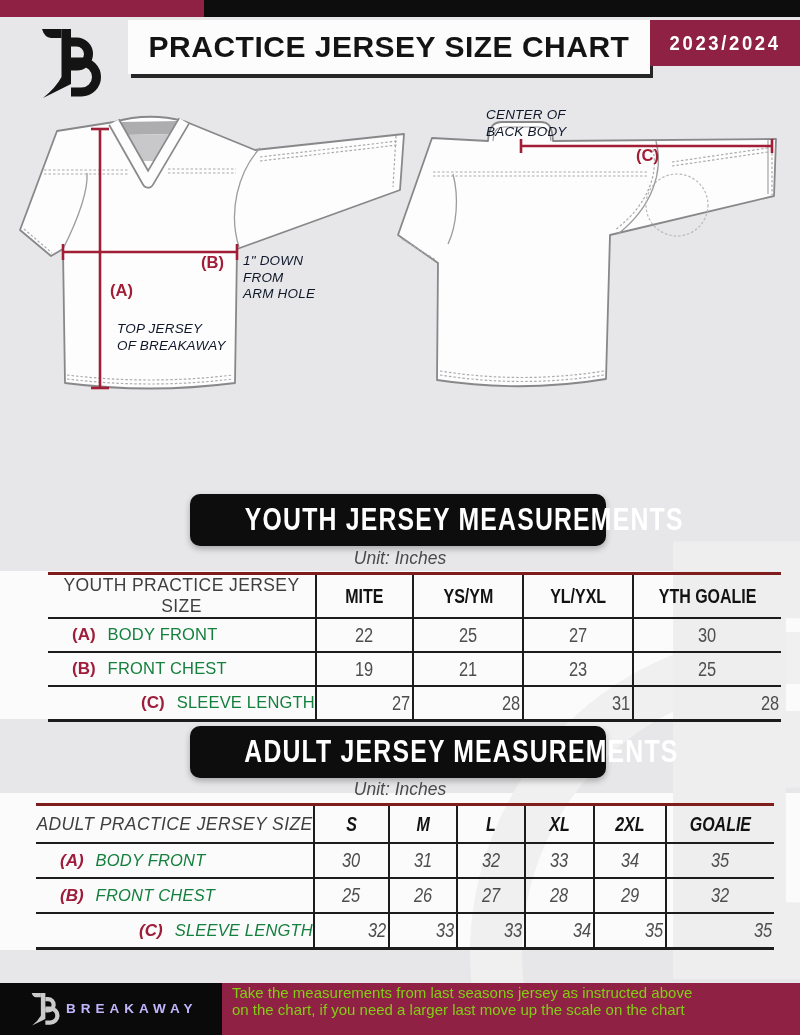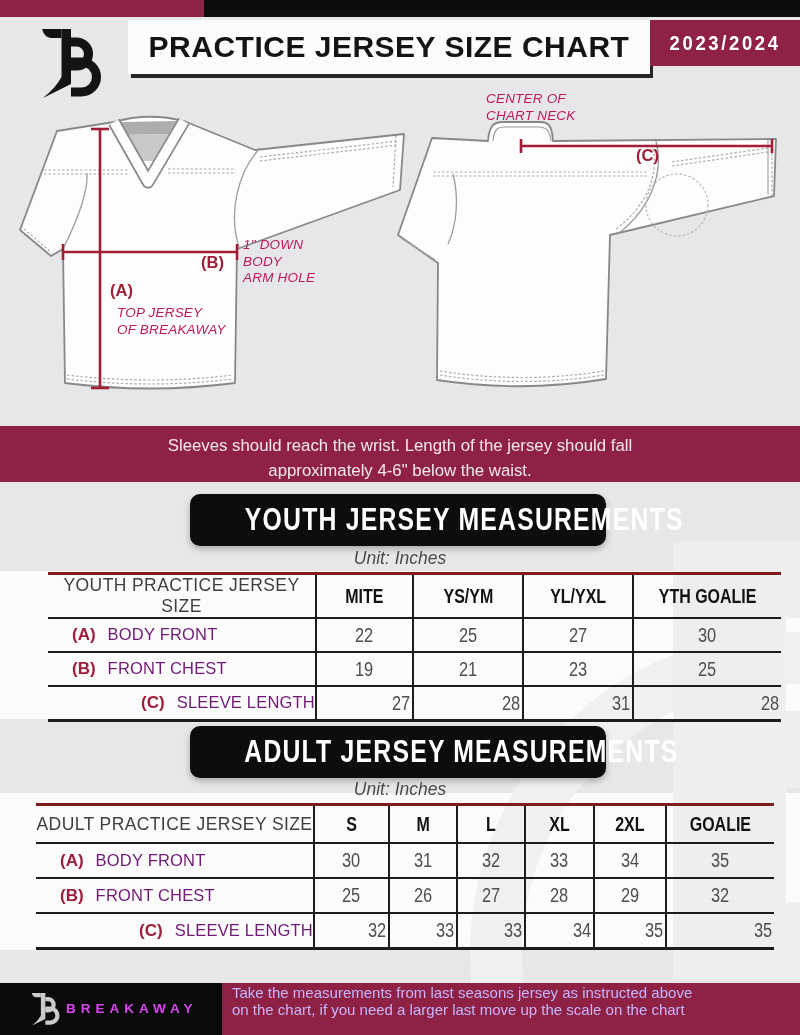--- a/index.html
+++ b/index.html
@@ -20,21 +20,21 @@
   .season-box { position:absolute; left:650px; top:20px; width:150px; height:46px;
                 background:#8E2144; text-align:center; z-index:2; }
   .season-text { display:inline-block; transform:scaleX(.88); color:#fff; font-size:21px;
                  font-weight:700; letter-spacing:3px; line-height:46px; white-space:nowrap; }
 
   
   .diagram { position:absolute; top:77px; left:0; width:800px; height:349px; z-index:2; }
   .diagram svg { position:absolute; inset:0; }
   .anno-key  { position:absolute; font-weight:800; font-size:16.5px; color:#A21E37; white-space:nowrap; }
   .anno-desc { position:absolute; font-style:italic; font-weight:500; font-size:13.5px;
-               line-height:16.5px; color:#be185d; letter-spacing:.2px; white-space:nowrap; }
+               line-height:16.5px; color:#0f172a; letter-spacing:.2px; white-space:nowrap;margin-top:16px; }
 
   
   .banner { position:absolute; top:426px; left:0; width:800px; height:56px; background:#8E2144;
             color:#F3E9ED; text-align:center; font-size:16.8px; font-weight:400;
             line-height:25px; padding-top:7px; box-sizing:border-box; z-index:2; }
 
   
   .band { position:absolute; left:0; right:0; background:#FBFBFC; z-index:0; }
   .band1 { top:571px; height:148px; }
   .band2 { top:793px; height:157px; }
@@ -54,39 +54,39 @@
           font-size:17.5px; font-weight:500; color:#4A4A4A; z-index:2; }
   .unit-youth { top:548px; } .unit-adult { top:779px; }
 
   
   .size-table { position:absolute; border-collapse:collapse; table-layout:fixed; z-index:2; }
   .size-table th, .size-table td { border-top:2px solid #1C1C1C; padding:0; overflow:hidden; }
   .size-table thead th { border-top:3px solid #7f1d1d; }
   .size-table tbody tr:last-child td { border-bottom:3px solid #1C1C1C;text-align:right; }
   .size-table th.val, .size-table td.val { border-left:2px solid #1C1C1C; text-align:center; }
   .youth-table { left:48px; top:572px; width:733px; }
-  .adult-table { left:36px; top:803px; width:738px; }
+  .adult-table { left:36px; top:803px; width:738px;font-style:italic; }
   .youth-table th { height:33px; } .youth-table td { height:32px; }
   .adult-table th { height:36px; } .adult-table td { height:33px; }
   .first-header { font-weight:400; font-size:17.5px; color:#3F3F3F; letter-spacing:.4px; text-align:center; }
   .cond { display:inline-block; transform:scaleX(.82); white-space:nowrap; }
   .colhead { font-size:19.5px; font-weight:700; color:#121212; }
   .num { font-size:20px; font-weight:500; color:#4E4E4E; }
   td.rowhead { text-align:left; padding-left:24px; }
   .key { color:#9E1D3B; font-weight:800; font-size:17px; margin-right:12px; }
-  .rowlabel { color:#701a75; font-size:16.5px; font-weight:500; letter-spacing:.2px; }
+  .rowlabel { color:#15803d; font-size:16.5px; font-weight:500; letter-spacing:.2px; }
 
   
   .footer { position:absolute; top:983px; left:0; width:800px; height:52px; z-index:3; }
   .footer-black { position:absolute; left:0; top:0; width:222px; height:52px; background:#0A0A0A; }
   .logo-footer { position:absolute; left:26px; top:8px; width:34px; height:36px; }
-  .brand { position:absolute; left:66px; top:0; height:52px; line-height:52px; color:#d946ef;
+  .brand { position:absolute; left:66px; top:0; height:52px; line-height:52px; color:#c4b5fd;
            font-size:13.5px; font-weight:700; letter-spacing:5px; white-space:nowrap; }
   .footer-maroon { position:absolute; left:222px; top:0; width:578px; height:52px; background:#8E2144;
-                   color:#c4b5fd; font-size:15px; line-height:17.3px; box-sizing:border-box;
+                   color:#84cc16; font-size:15px; line-height:17.3px; box-sizing:border-box;
                    padding:1px 0 0 10px; }
   .footer-maroon div { white-space:nowrap; }
 </style>
 </head>
 <body>
 
 <div class="page">
 
   <div class="topbar"></div>
   <div class="topbar-maroon"></div>
@@ -161,40 +161,36 @@
 
       <g stroke="#A21E37" stroke-width="2.6" fill="none">
         <path d="M521,69 H772"></path>
           <path d="M521,62 V76"></path>
           <path d="M772,62 V76"></path>
       </g>
     </svg>
 
     <div class="anno-desc" style="left:486px; top:14px;">
       <div>CENTER OF</div>
-      <div>CHART NECK</div>
+      <div>BACK BODY</div>
     </div>
     <div class="anno-key" style="left:636px; top:69px;">(C)</div>
     <div class="anno-key" style="left:201px; top:176px;">(B)</div>
     <div class="anno-desc" style="left:243px; top:160px;">
       <div>1" DOWN</div>
-      <div>BODY</div>
+      <div>FROM</div>
       <div>ARM HOLE</div>
     </div>
     <div class="anno-key" style="left:110px; top:204px;">(A)</div>
     <div class="anno-desc" style="left:117px; top:228px;">
       <div>TOP JERSEY</div>
       <div>OF BREAKAWAY</div>
     </div>
   </div>
 
-  <div class="banner">
-    <div>Sleeves should reach the wrist. Length of the jersey should fall</div>
-    <div>approximately 4-6" below the waist.</div>
-  </div>
 
   <div class="pill pill-youth">
     <span class="pill-text">YOUTH JERSEY MEASUREMENTS</span>
   </div>
   <div class="unit unit-youth">Unit: Inches</div>
 
   <table class="size-table youth-table">
     <colgroup>
         <col style="width:268px">
         <col style="width:97px">

